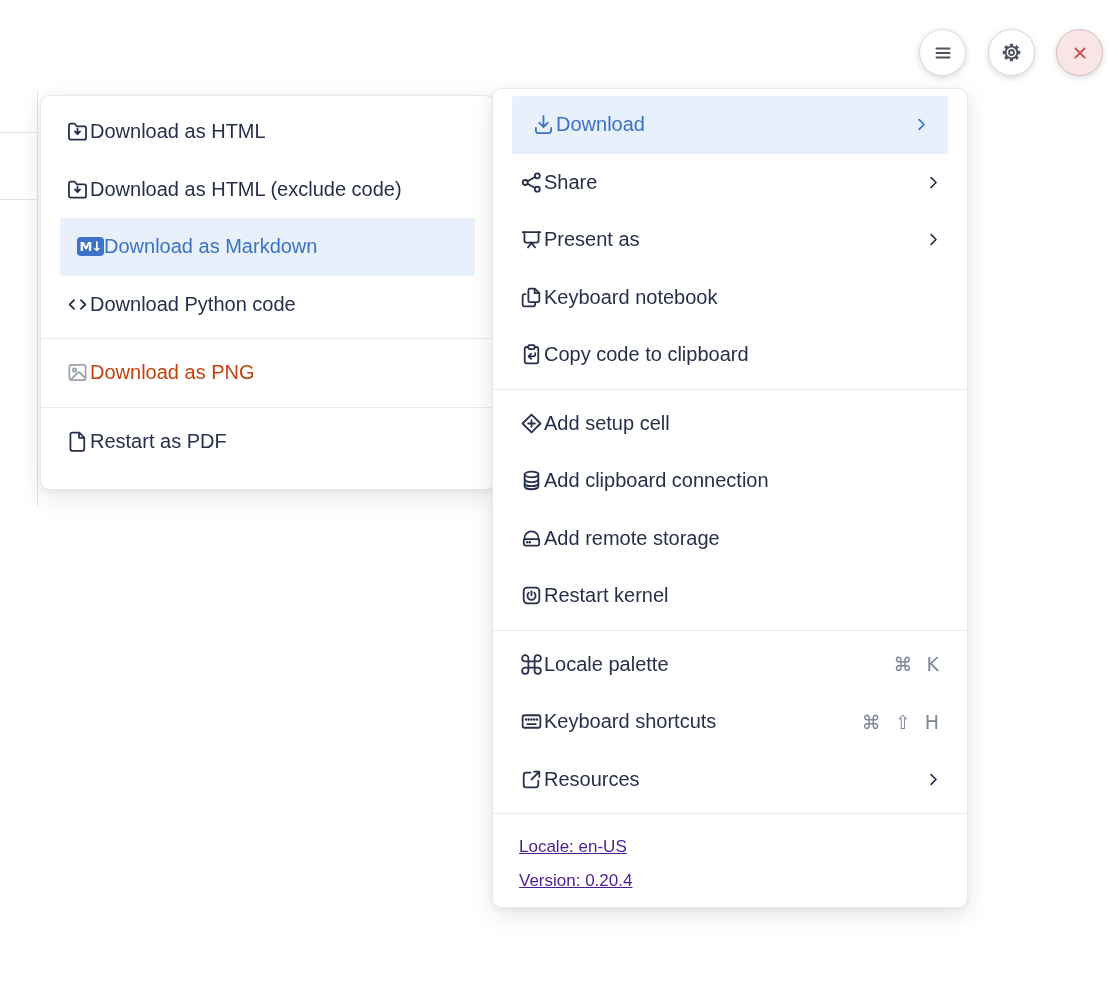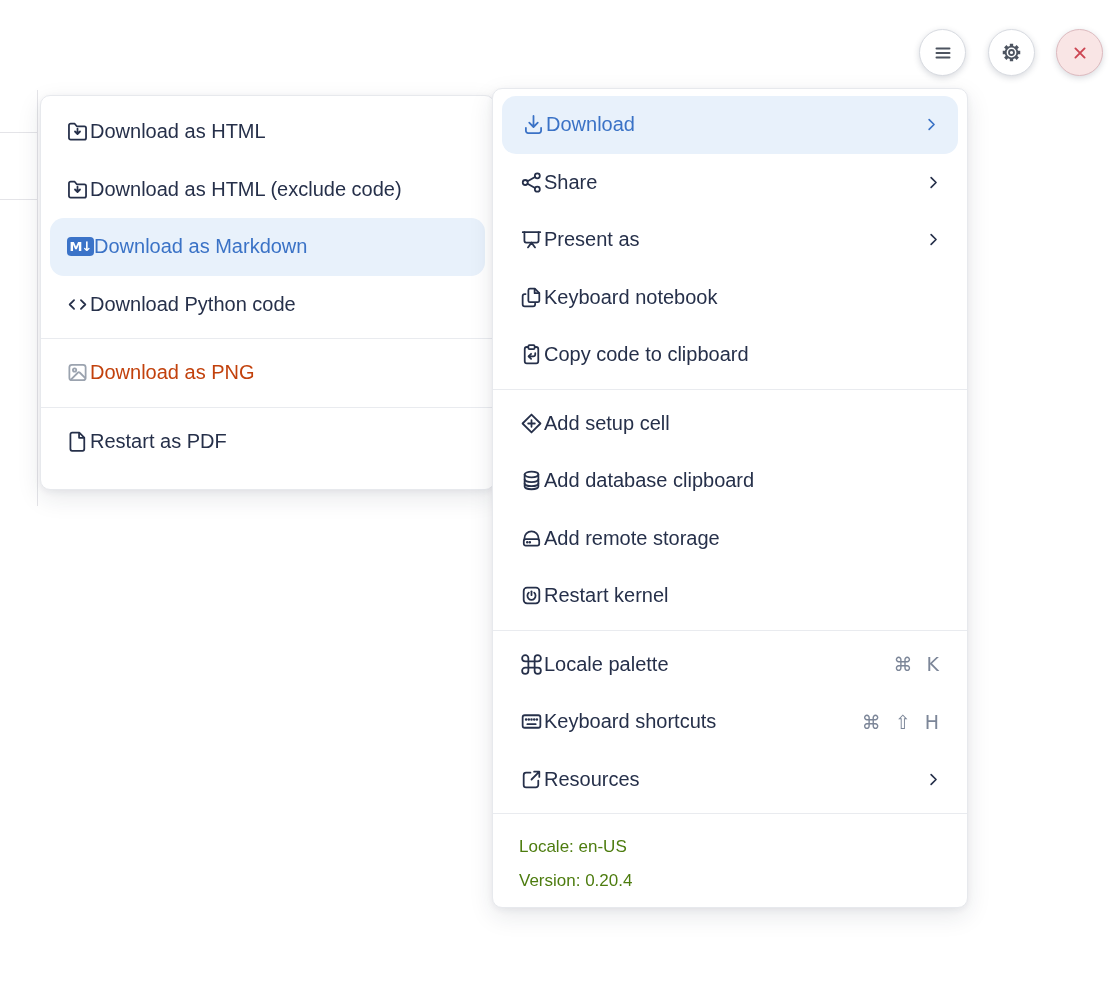--- a/index.html
+++ b/index.html
@@ -44,22 +44,22 @@
     font-size: 20px; color: #26304a; cursor: pointer;
   }
   #submenu .row { padding: 0 20px 0 24px; }
   .row .label { flex: 1; white-space: nowrap; }
   .row svg.ic { width: 25px; height: 25px; flex: 0 0 auto; }
   svg.ic * { stroke: #26304a; fill: none; stroke-width: 1.7; stroke-linecap: round; stroke-linejoin: round; }
   svg.ic .dot { stroke-width: 2.4; }
   svg.ic .filled { fill: #ffffff; }
 
   .row.active {
-    margin: 0 9px; padding: 0 17px 0 19px;
-    border-radius: 14px; background: #e8f1fb; color: #3a72c6; justify-content: space-between;
+    margin: 0 19px; padding: 0 17px 0 19px;
+    border-radius: 2px; background: #e8f1fb; color: #3a72c6; justify-content: space-between;
   }
   #submenu .row.active { padding: 0 13px 0 17px; }
   .row.active svg.ic * { stroke: #3a72c6; }
   .row.disabled { color: #c2410c; cursor: default; }
   .row.disabled svg.ic * { stroke: #9ba3af; }
 
   svg.chev { width: 19px; height: 19px; flex: 0 0 auto; }
   svg.chev path { stroke: #26304a; fill: none; stroke-width: 2.1; stroke-linecap: round; stroke-linejoin: round; }
   .row.active svg.chev path { stroke: #3a72c6; }
 
@@ -73,21 +73,21 @@
   .md-badge {
     width: 27px; height: 19px; border-radius: 4px;
     background: #3b73c8; color: #ffffff;
     display: flex; align-items: center; justify-content: center;
     font-size: 13px; font-weight: bold; letter-spacing: -1px;
     font-family: "DejaVu Sans", sans-serif; flex: 0 0 auto;
   }
 
   .menu-footer { padding: 11px 26px 0; }
   .menu-footer div {
-    color: #4d7c0f; font-size: 17px; line-height: 34px; white-space: nowrap;
+    color: #4c1d95; font-size: 17px; line-height: 34px; white-space: nowrap; text-decoration: underline;
   }
 </style>
 </head>
 <body>
 
 <div class="bg-hline" style="left:0; top:132px; width:38px;"></div>
 <div class="bg-hline" style="left:0; top:199px; width:38px;"></div>
 <div class="bg-vline" style="left:37px; top:90px; height:416px;"></div>
 
 <div class="circle-btn" style="left:919px;">
@@ -235,21 +235,21 @@
     </svg>
     <span class="label">Add setup cell</span>
   </div>
 
   <div class="row">
     <svg class="ic" viewBox="0 0 24 24">
       <ellipse cx="12" cy="6.2" rx="6.6" ry="2.7"></ellipse>
       <path d="M5.4 6.2v11.5c0 1.5 3 2.7 6.6 2.7s6.6-1.2 6.6-2.7V6.2"></path>
       <path d="M5.4 10.9c0 1.5 3 2.7 6.6 2.7s6.6-1.2 6.6-2.7M5.4 14.8c0 1.5 3 2.7 6.6 2.7s6.6-1.2 6.6-2.7"></path>
     </svg>
-    <span class="label">Add database clipboard</span>
+    <span class="label">Add clipboard connection</span>
   </div>
 
   <div class="row">
     <svg class="ic" viewBox="0 0 24 24">
       <path d="M5.2 13V12a6.8 6.8 0 0 1 13.6 0v1"></path>
       <rect x="4.6" y="12.6" width="14.8" height="6.2" rx="1.8"></rect>
       <path class="dot" d="M7.9 15.7h.01M10.4 15.7h.01"></path>
     </svg>
     <span class="label">Add remote storage</span>
   </div>

